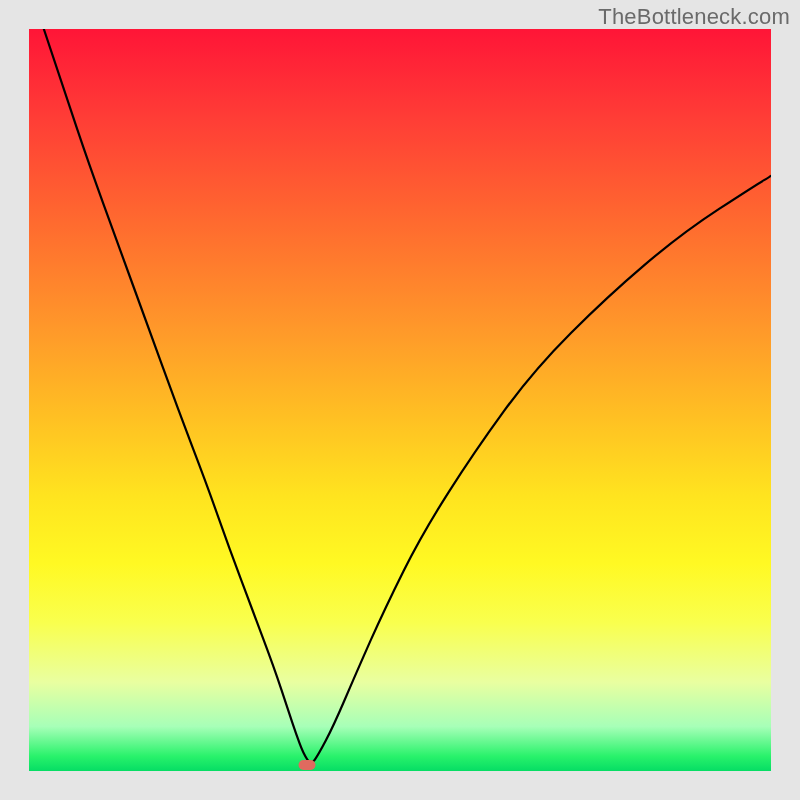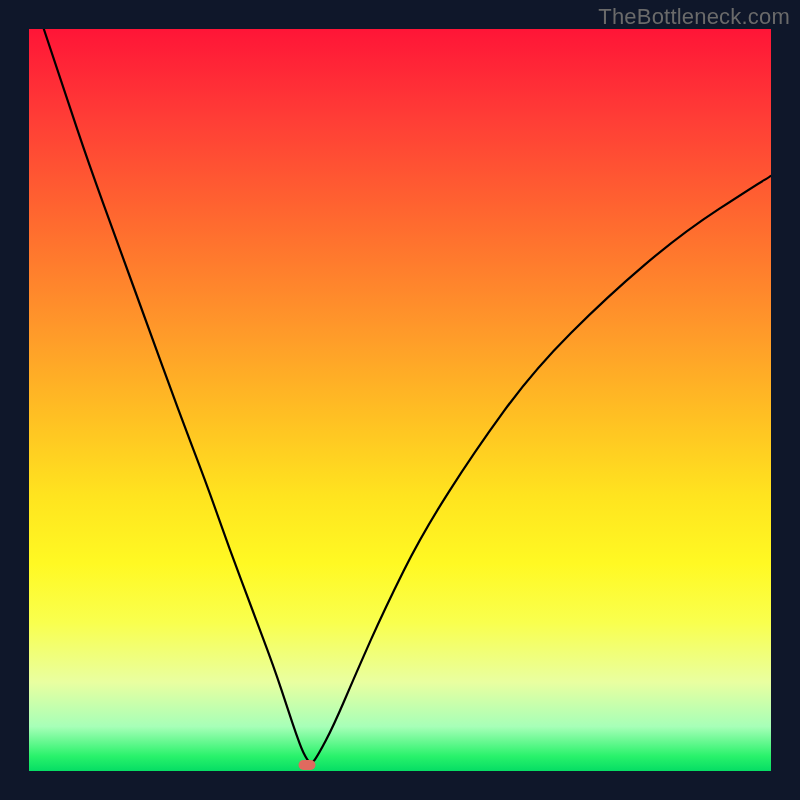--- a/index.html
+++ b/index.html
@@ -8,21 +8,21 @@
     width: 800px;
     height: 800px;
     overflow: hidden;
     font-family: Arial, Helvetica, sans-serif;
     background: #000;
   }
   .frame {
     position: relative;
     width: 800px;
     height: 800px;
-    background: #0f172a;
+    background: #e5e5e5;
     box-sizing: border-box;
   }
   .plot-area {
     position: absolute;
     left: 29px;
     top: 29px;
     width: 742px;
     height: 742px;
     overflow: hidden;
   }

